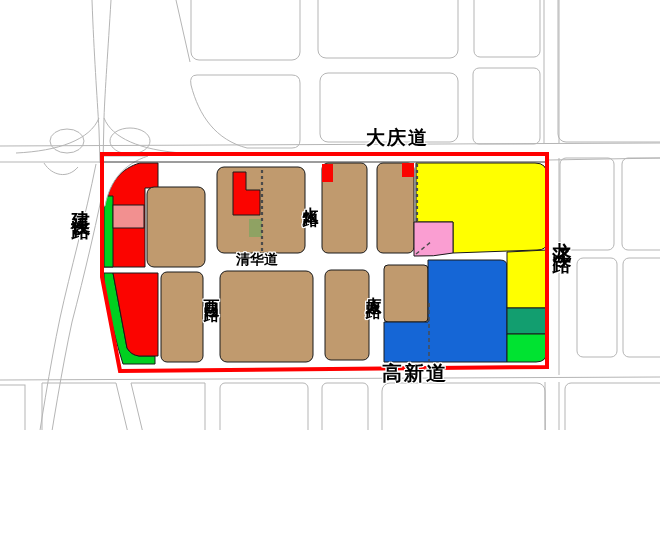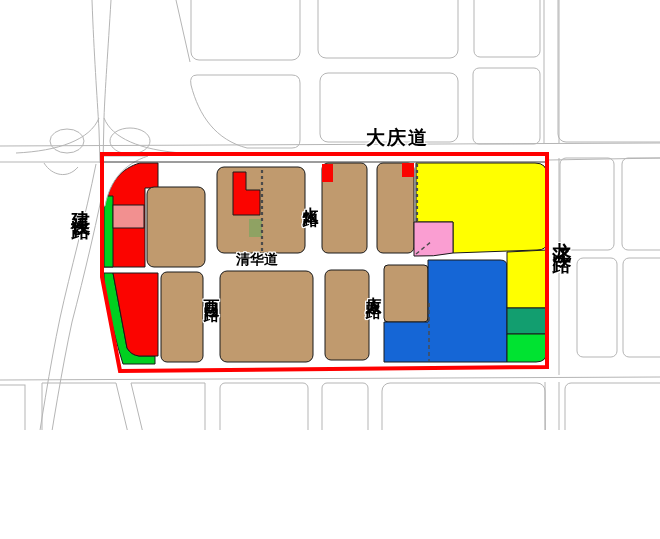--- a/index.html
+++ b/index.html
@@ -123,19 +123,20 @@
 
       <path fill="#ffffff" stroke="#b5b5b5" stroke-width="1" d="M103,156 L148,156 C124,164 110,180 105,206 L103,206 Z"></path>
 
       <line x1="103" y1="162" x2="546" y2="162" stroke="#3a3a3a" stroke-width="1"></line>
     </g>
 
     <path d="M102,154 L547,154 L547,367 L120,371 L102,277 Z" fill="none" stroke-width="4" stroke-linejoin="miter" stroke="#ff0000"></path>
   </svg>
 
   <div class="map-label h" style="left:366px;top:127px;font-size:19px;">大庆道</div>
+  <div class="map-label h" style="left:382px;top:362px;font-size:20px;">高新道</div>
   <div class="map-label" style="left:236px;top:251px;font-size:14px;letter-spacing:0px;">清华道</div>
   <div class="map-label v" style="left:70px;top:194px;font-size:19px;letter-spacing:6px;">建设路</div>
   <div class="map-label v" style="left:551px;top:226px;font-size:19px;letter-spacing:7px;">龙泽路</div>
   <div class="map-label v" style="left:301px;top:194px;font-size:16px;letter-spacing:2px;">火炬路</div>
   <div class="map-label v" style="left:202px;top:287px;font-size:16px;letter-spacing:3px;">西昌路</div>
   <div class="map-label v" style="left:364px;top:284px;font-size:16px;letter-spacing:3px;">太原路</div>
 </div>
 
 </body></html>

